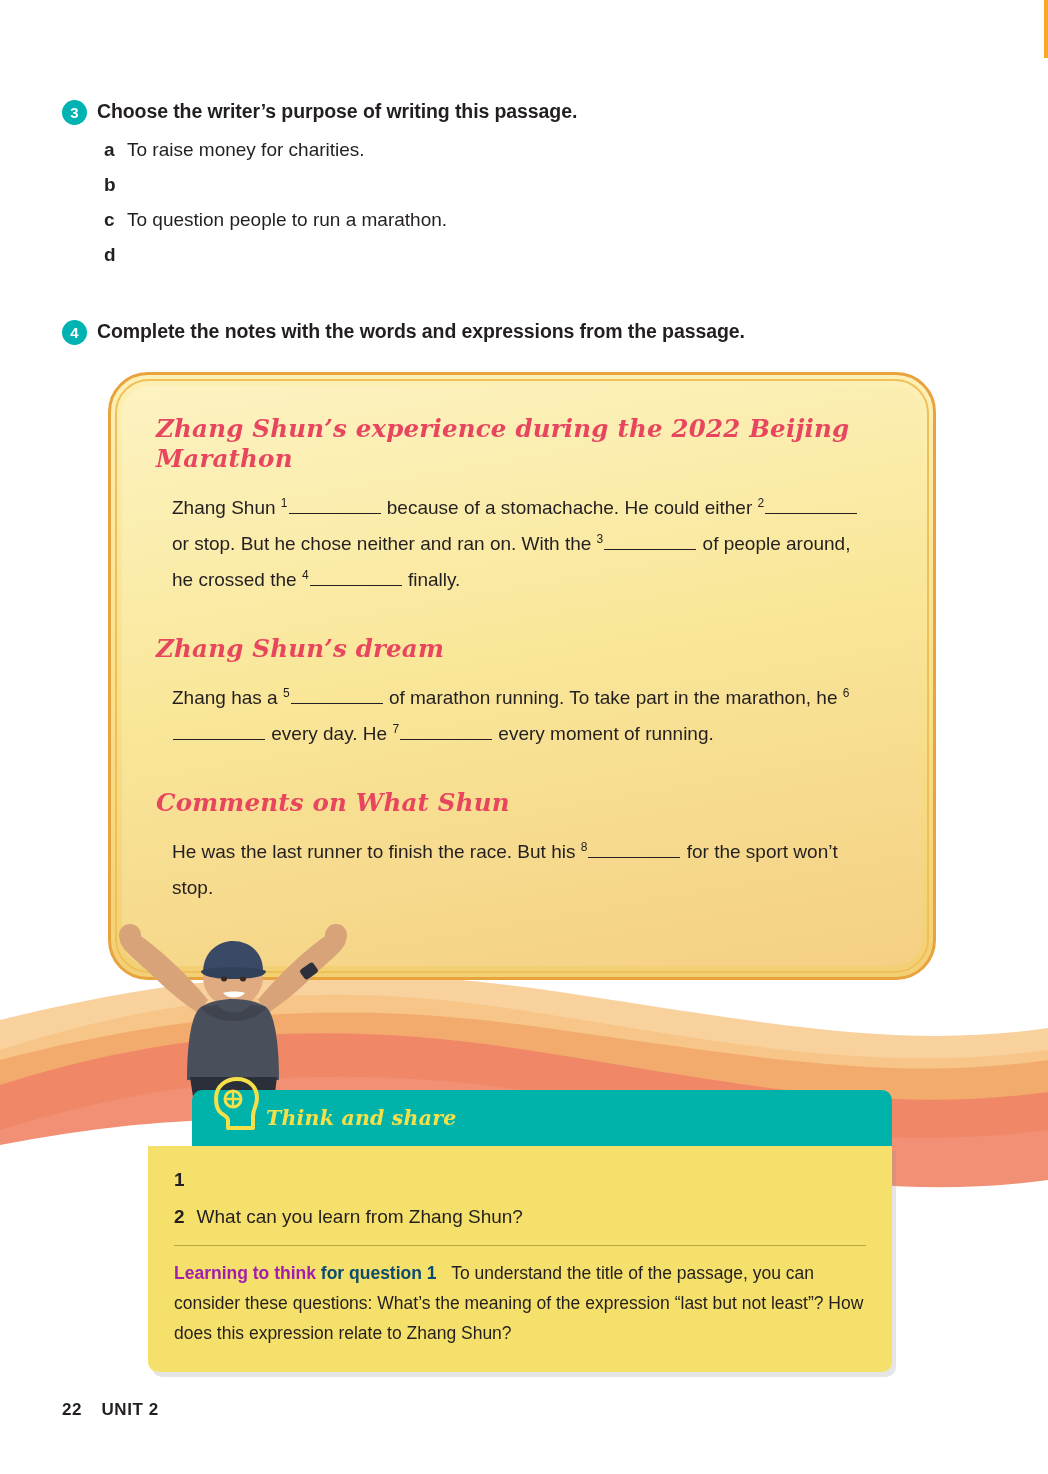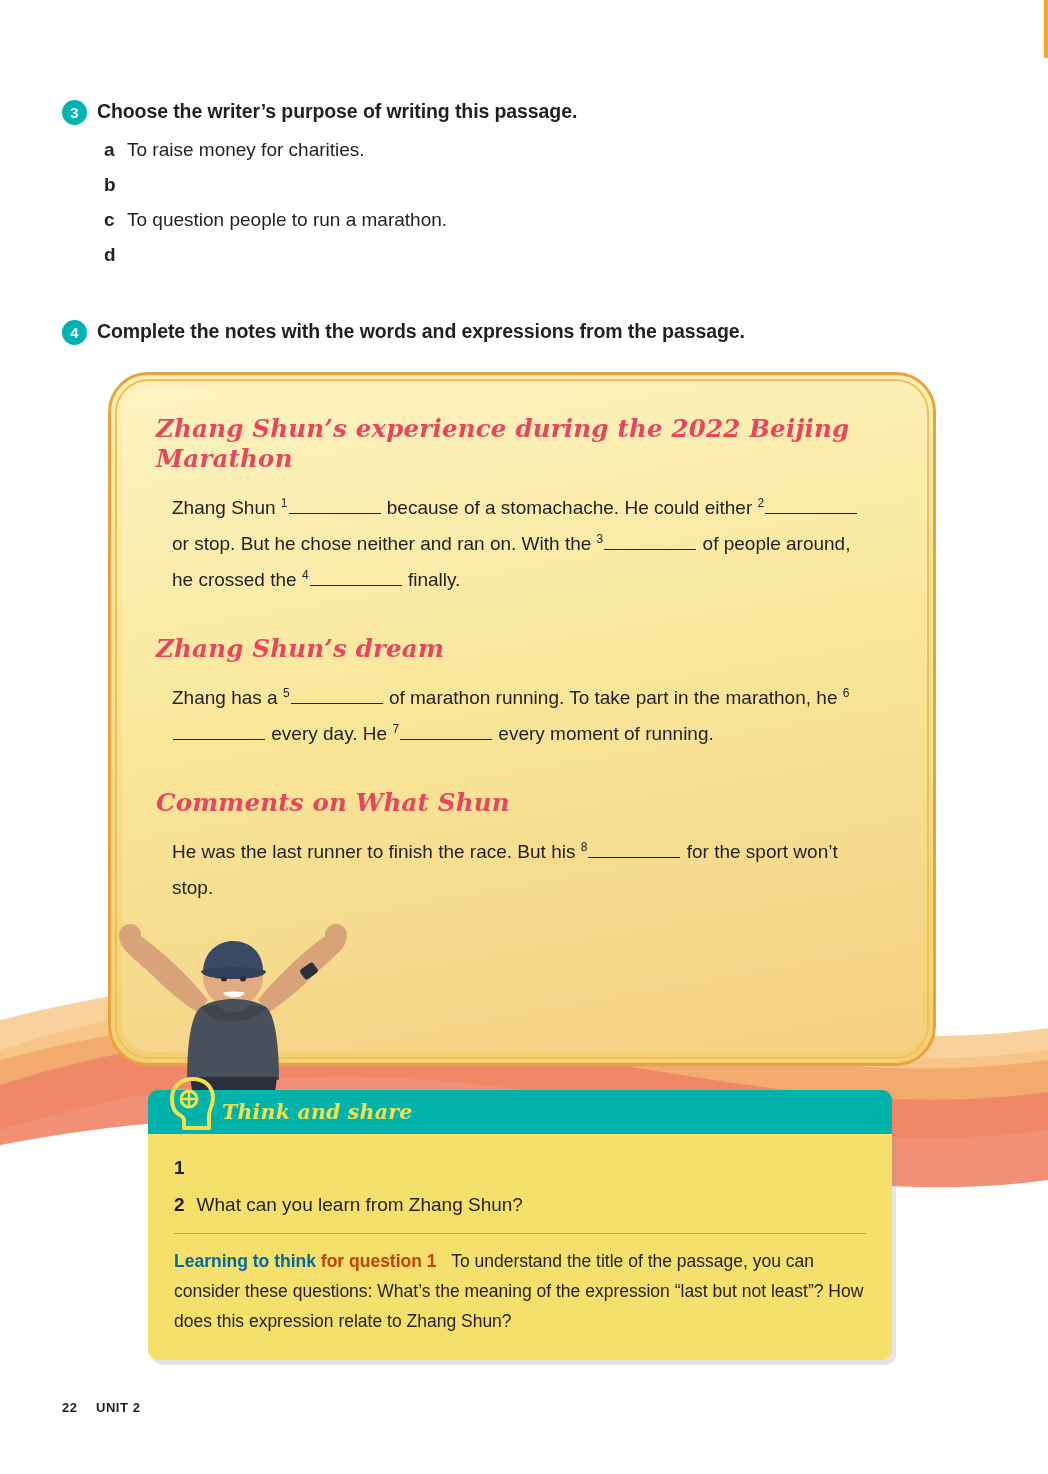--- a/index.html
+++ b/index.html
@@ -88,21 +88,21 @@
     overflow: hidden;
     z-index: 0;
   }
 
   
   .note-wrap {
     position: absolute;
     left: 108px;
     top: 372px;
     width: 828px;
-    height: 694px;
+    height: 608px;
     z-index: 2;
   }
   .note-outer {
     position: absolute;
     inset: 0;
     border-radius: 40px;
     border: 3px solid #e8a33d;
     background: linear-gradient(180deg,#fdf0b6 0%, #f9e08a 55%, #f3cf74 100%);
     box-sizing: border-box;
   }
@@ -165,27 +165,28 @@
   
   .think-wrap {
     position: absolute;
     left: 148px;
     top: 1090px;
     width: 744px;
     z-index: 4;
   }
   .think-header {
     position: relative;
-    height: 44px;
+    height: 56px;
     background: #00b3aa;
     border-radius: 10px 10px 0 0;
     display: flex;
     align-items: center;
     padding-left: 74px;
     box-sizing: border-box;
+    margin-left: 44px;
   }
   .think-title {
     font-family: "DejaVu Serif", serif;
     font-style: italic;
     font-weight: bold;
     color: #f5e04a;
     font-size: 20.5px;
     letter-spacing: 0.2px;
   }
   .head-icon {
@@ -213,33 +214,33 @@
     border: none;
     border-top: 1px solid #b9a63f;
     margin: 14px 0 12px 0;
   }
   .ltt {
     font-size: 17.5px;
     line-height: 30px;
   }
   .ltt-label {
     font-weight: bold;
-    color: #0369a1;
+    color: #a21caf;
   }
   .ltt-q {
-    color: #c2410c;
+    color: #0c4a6e;
     font-weight: bold;
   }
 
   
   .footer {
     position: absolute;
     left: 62px;
     top: 1400px;
-    font-size: 13px;
+    font-size: 17px;
     font-weight: bold;
     letter-spacing: 0.6px;
     z-index: 5;
   }
   .footer .pg { margin-right: 14px; }
 </style>
 </head>
 <body>
 
 <div class="corner-rule"></div>

